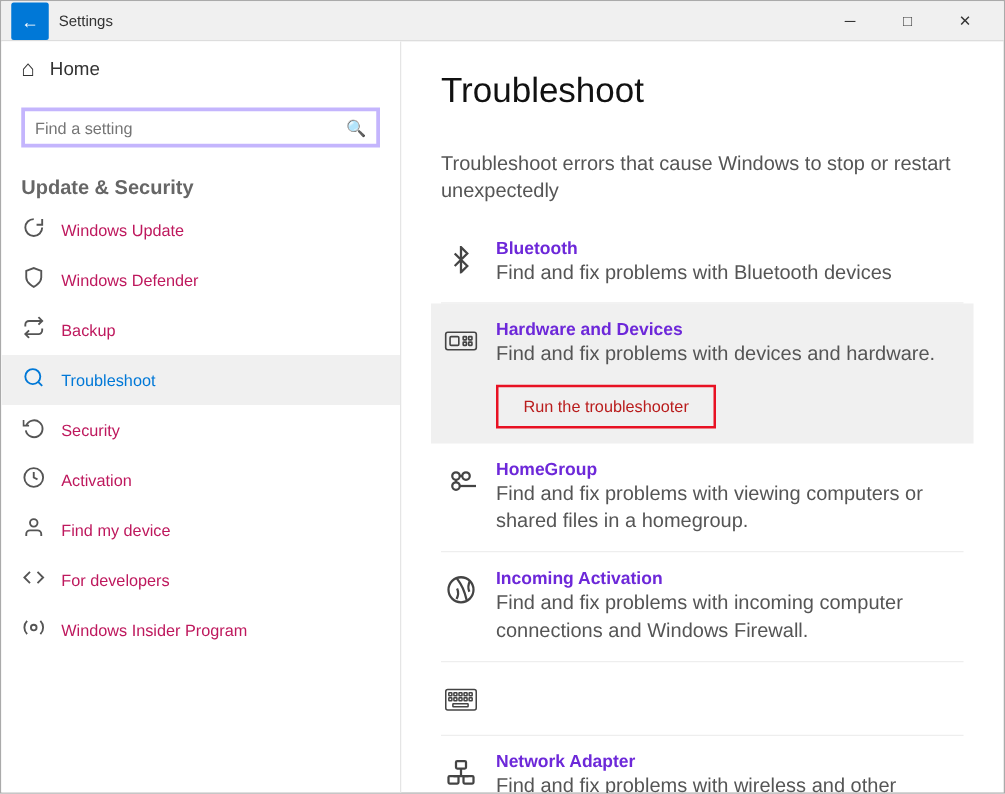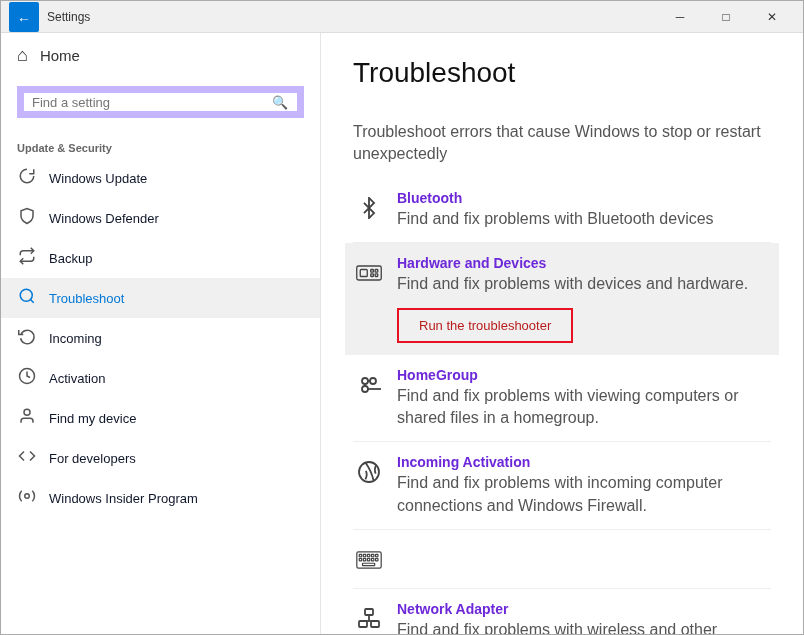--- a/index.html
+++ b/index.html
@@ -74,50 +74,50 @@
       flex-shrink: 0;
       background: #fff;
       border-right: 1px solid #e5e5e5;
       overflow-y: auto;
       padding-bottom: 16px;
     }
     .search-box {
       margin: 8px 16px 16px 16px;
       display: flex;
       align-items: center;
-      border: 7px solid #c4b5fd;
+      border: 3px solid #c4b5fd;
       height: 32px;
       padding: 0 8px;
       background: #fff;
     }
     .search-box input {
       flex: 1;
       border: none;
       outline: none;
       font-size: 13px;
       font-family: 'Segoe UI', sans-serif;
       color: #333;
     }
     .search-icon-unicode {
       font-size: 13px;
       color: #666;
     }
     .section-label {
       padding: 8px 16px 4px 16px;
-      font-size: 11px;
+      font-size: 16px;
       color: #666;
       font-weight: 600;
     }
     .nav-item {
       display: flex;
       align-items: center;
       padding: 8px 16px;
       cursor: pointer;
       font-size: 13px;
-      color: #0f172a;
+      color: #be185d;
       gap: 12px;
       min-height: 40px;
     }
     .nav-item.active {
       color: #0078d7;
       background: #f0f0f0;
     }
     .nav-item .icon {
       width: 20px;
       text-align: center;
@@ -278,21 +278,21 @@
                 <circle cx="11" cy="11" r="8"></circle>
                 <line x1="21" y1="21" x2="16.65" y2="16.65"></line>
               </svg></span>
     <span class="label">Troubleshoot</span>
   </div>
           <div class="nav-item">
     <span class="icon"><svg width="18" height="18" viewBox="0 0 24 24" fill="none" stroke="#555" stroke-width="2">
                 <polyline points="1 4 1 10 7 10"></polyline>
                 <path d="M3.51 15a9 9 0 1 0 .49-5"></path>
               </svg></span>
-    <span class="label">Incoming</span>
+    <span class="label">Security</span>
   </div>
           <div class="nav-item">
     <span class="icon"><svg width="18" height="18" viewBox="0 0 24 24" fill="none" stroke="#555" stroke-width="2">
                 <circle cx="12" cy="12" r="10"></circle>
                 <polyline points="12 6 12 12 16 14"></polyline>
               </svg></span>
     <span class="label">Activation</span>
   </div>
           <div class="nav-item">
     <span class="icon"><svg width="18" height="18" viewBox="0 0 24 24" fill="none" stroke="#555" stroke-width="2">

